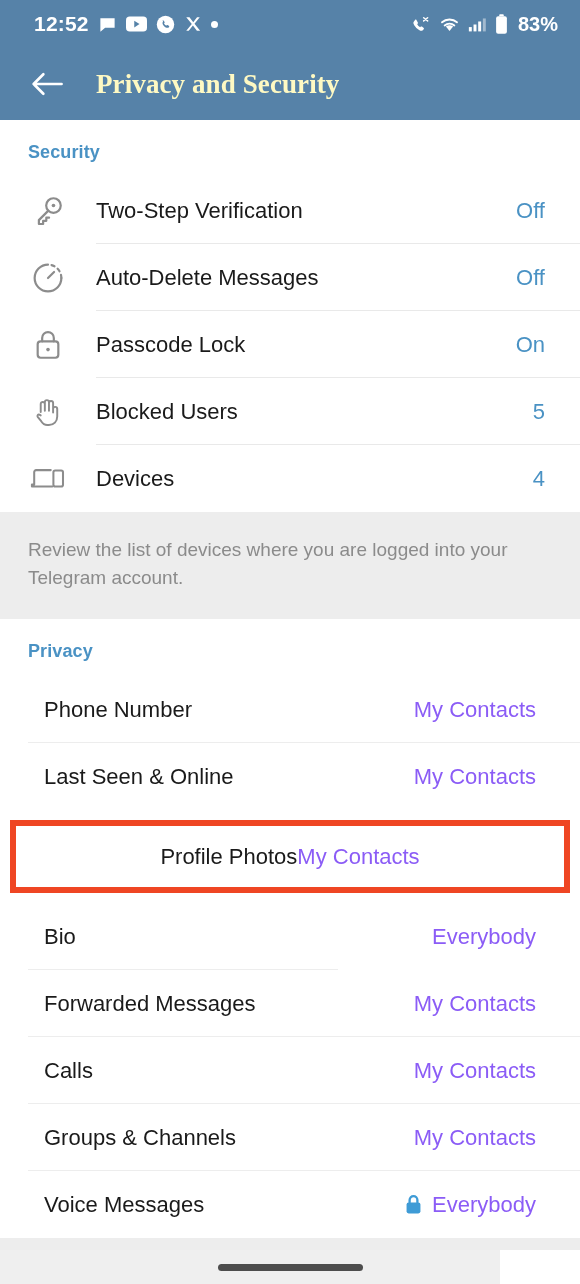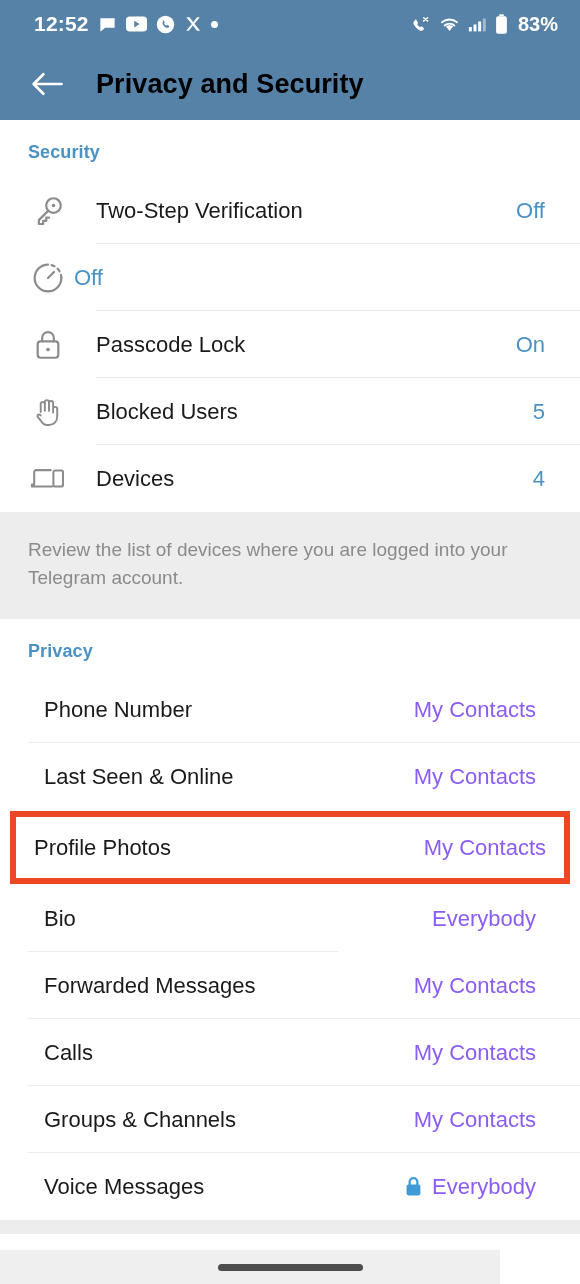--- a/index.html
+++ b/index.html
@@ -33,21 +33,22 @@
   .sb-ico { display:block; }
   .sb-dot { width:7px; height:7px; border-radius:50%; background:#fff; display:block; }
 
   
   .appbar {
     height:72px;
     background:#5682a8;
     display:flex;
     align-items:center;
     padding-left:24px;
-    color:#000000;
+    color:#fef9c3;
+    font-family:Liberation Serif, serif;
   }
   .back-btn {
     width:46px; height:46px;
     display:flex; align-items:center; justify-content:center;
     flex:0 0 auto;
   }
   .appbar-title {
     font-size:27px;
     font-weight:bold;
     margin-left:26px;
@@ -140,23 +141,24 @@
     position:absolute;
     left:28px; right:0; bottom:0;
     height:1px;
     background:#ededed;
   }
   .prow-div-short::after { right:auto; width:310px; }
 
   
   .prow.highlight {
     border:6px solid #ef4623;
-    margin:1px 10px;
+    margin:10px 10px;
     height:73px;
     padding:0 18px;
+    justify-content:center;
   }
   .prow.highlight::after { display:none; }
 
   
   .thin-sep { height:14px; background:#ededed; }
   .delete-row {
     background:#fff;
     padding:28px 28px 26px 28px;
   }
   .delete-row .label {
@@ -259,20 +261,21 @@
     </div>
 
     <div class="srow srow-div">
       <span class="ico">
         <svg width="34" height="34" viewBox="0 0 28 28">
           <path d="M14 3a11 11 0 1 0 11 11" stroke="#8c8c8c" stroke-width="1.8" fill="none" stroke-linecap="round"></path>
           <path d="M25 14a11 11 0 0 0-11-11" stroke="#8c8c8c" stroke-width="1.8" fill="none" stroke-linecap="round" stroke-dasharray="2.6 3.2"></path>
           <path d="M14 14l5-5" stroke="#8c8c8c" stroke-width="1.8" fill="none" stroke-linecap="round"></path>
         </svg>
       </span>
+      <span class="label">Auto-Delete Messages</span>
       <span class="value">Off</span>
     </div>
 
     <div class="srow srow-div">
       <span class="ico">
         <svg width="32" height="34" viewBox="0 0 26 28">
           <rect x="4.5" y="11" width="17" height="13.5" rx="2.4" stroke="#8c8c8c" stroke-width="1.8" fill="none"></rect>
           <path d="M8.2 11V8.2a4.8 4.8 0 0 1 9.6 0V11" stroke="#8c8c8c" stroke-width="1.8" fill="none" stroke-linecap="round"></path>
           <circle cx="13" cy="17.8" r="1.5" fill="#8c8c8c"></circle>
         </svg>

